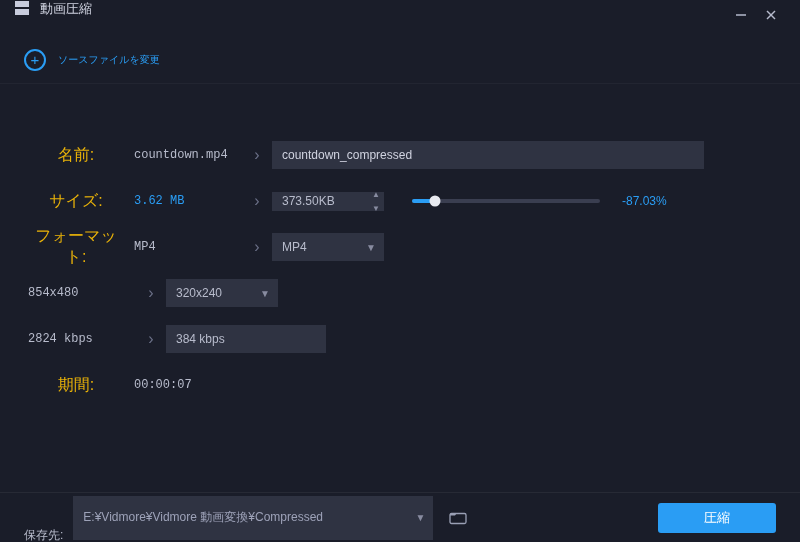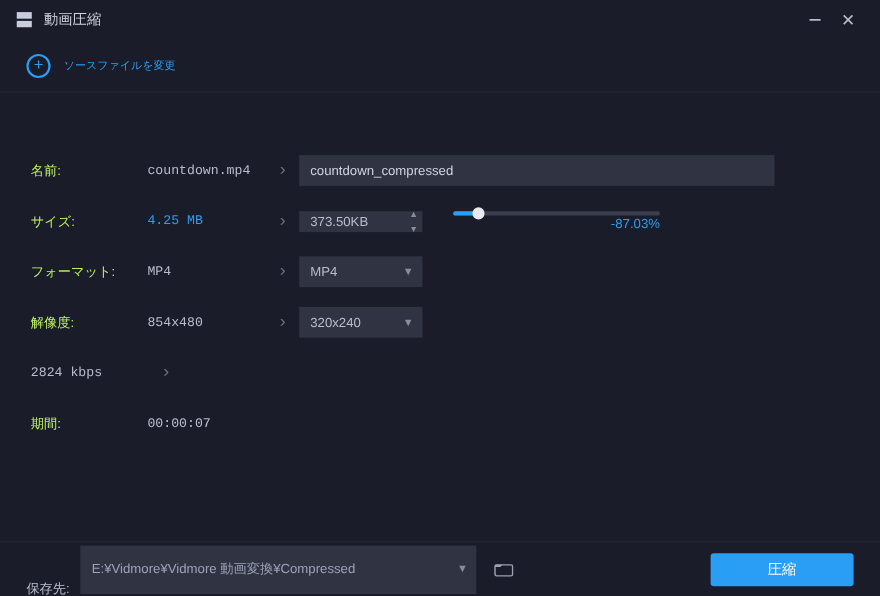--- a/index.html
+++ b/index.html
@@ -8,21 +8,21 @@
       height: 542px;
       background: #1a1d29;
       font-family: "Segoe UI", "Meiryo", sans-serif;
       color: #d0d3e0;
       font-size: 13px;
       overflow: hidden;
     }
     .titlebar {
       height: 36px;
       display: flex;
-      align-items: center;
+      align-items: flex-start;
       padding: 0 14px;
       background: #1a1d29;
     }
     .titlebar-icon {
       width: 16px; height: 16px;
       margin-right: 10px;
       display: flex; align-items: center; justify-content: center;
     }
     .titlebar-title { color: #d0d3e0; font-size: 13px; flex: 1; }
     .titlebar-btn {
@@ -53,23 +53,23 @@
       padding: 54px 28px 20px 28px;
     }
     .row {
       display: flex;
       align-items: center;
       height: 34px;
       margin-bottom: 12px;
     }
     .row-label {
       width: 106px;
-      text-align: left;
-      color: #bef264;
-      font-size: 12px;
+      text-align: center;
+      color: #eab308;
+      font-size: 16px;
       padding-right: 10px;
     }
     .row-val {
       width: 108px;
       color: #b8bccc;
       font-size: 12px;
       font-family: Liberation Mono, monospace;
     }
     .row-val.blue { color: #2a9df4; }
     .chev {
@@ -120,22 +120,21 @@
       display: flex;
       align-items: center;
       padding: 0 8px 0 10px;
       cursor: pointer;
     }
     .select-val { flex: 1; color: #b8bccc; font-size: 12px; }
     .select-arrow { color: #888ca0; font-size: 10px; }
     .slider-wrap {
       margin-left: 28px;
       display: flex;
-      align-items: flex-end;
-      flex-direction: column;
+      align-items: center;
     }
     .slider {
       width: 188px;
       height: 4px;
       background: #3a3e50;
       border-radius: 2px;
       position: relative;
     }
     .slider-fill {
       position: absolute;
@@ -209,21 +208,21 @@
     .path-val { flex: 1; color: #9da2b8; font-size: 12px; overflow: hidden; text-overflow: ellipsis; white-space: nowrap; }
     .folder-btn {
       width: 30px; height: 28px;
       margin-left: 10px;
       display: flex; align-items: center; justify-content: center;
       color: #888ca0;
       cursor: pointer;
     }
     .compress-btn {
       margin-left: auto;
-      width: 130px;
+      width: 118px;
       height: 30px;
       background: #2a9df4;
       border: none;
       color: #fff;
       font-size: 13px;
       border-radius: 3px;
       cursor: pointer;
       display: flex; align-items: center; justify-content: center;
     }
   </style>
@@ -260,21 +259,21 @@
 
   <div class="row">
     <div class="row-label">名前:</div>
     <div class="row-val">countdown.mp4</div>
     <div class="chev">›</div>
     <input class="text-input wide" type="text" value="countdown_compressed" style="">
   </div>
 
   <div class="row">
     <div class="row-label">サイズ:</div>
-    <div class="row-val blue">4.25 MB</div>
+    <div class="row-val blue">3.62 MB</div>
     <div class="chev">›</div>
     <div class="spinner">
       <span class="spinner-val">373.50KB</span>
       <div class="spinner-btns">
         <div class="spinner-up">▲</div>
         <div class="spinner-down">▼</div>
       </div>
     </div>
     <div class="slider-wrap">
       <div class="slider">
@@ -289,32 +288,32 @@
     <div class="row-label">フォーマット:</div>
     <div class="row-val">MP4</div>
     <div class="chev">›</div>
     <div class="select-box">
       <span class="select-val">MP4</span>
       <span class="select-arrow">▼</span>
     </div>
   </div>
 
   <div class="row">
-    <div class="row-label">解像度:</div>
     <div class="row-val">854x480</div>
     <div class="chev">›</div>
     <div class="select-box">
       <span class="select-val">320x240</span>
       <span class="select-arrow">▼</span>
     </div>
   </div>
 
   <div class="row">
     <div class="row-val">2824 kbps</div>
     <div class="chev">›</div>
+    <div class="readonly-box">384 kbps</div>
   </div>
 
   <div class="row">
     <div class="row-label">期間:</div>
     <div class="row-val">00:00:07</div>
     <div class="chev" style="visibility:hidden">›</div>
   </div>
 
 </div>
 

